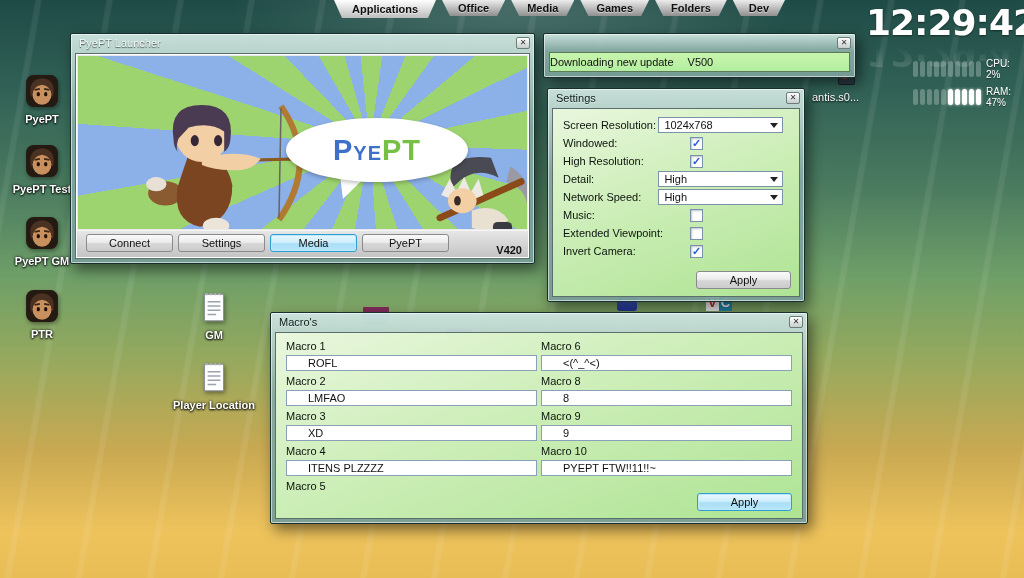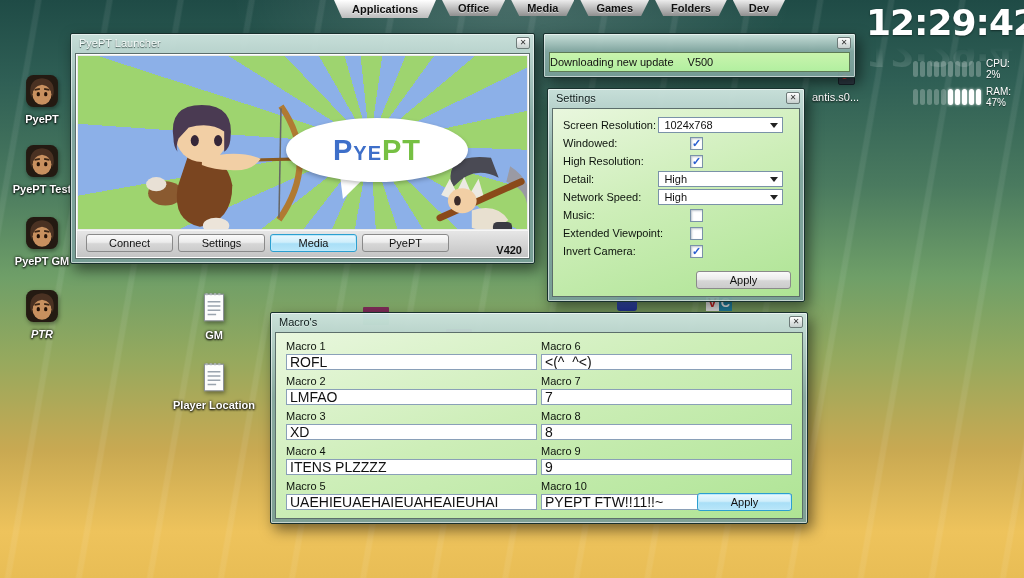--- a/index.html
+++ b/index.html
@@ -104,22 +104,22 @@
     color:#2a5fd0; font-weight:bold; cursor:pointer; }
   .apply-btn { position:absolute; right:8px; bottom:7px; width:95px; height:18px; }
 
   
   #macros { left:270px; top:312px; width:538px; height:212px; z-index:30; }
   #macros .content { padding:7px 10px 0 10px; }
   .mcols { display:flex; gap:4px; }
   .mcol { flex:1; }
   .mgroup { margin-bottom:4px; }
   .mgroup .ml { font-size:11px; color:#0d130d; height:13px; }
-  .mgroup input { width:100%; height:16px; border:1px solid #8aa0b8; font-size:14px;
-    font-family:"Liberation Sans",sans-serif; padding:0 3px; color:#111; background:#fff; }
+  .mgroup input { width:100%; height:16px; border:1px solid #8aa0b8; font-size:11px;
+    font-family:"Liberation Sans",sans-serif; padding:0 21px; color:#111; background:#fff; }
 </style>
 </head>
 <body>
 
 <svg width="0" height="0" style="position:absolute">
   <defs>
     <symbol id="face-icon" viewBox="0 0 32 32">
       <rect x="1" y="1" width="30" height="30" rx="7" fill="#241a12"></rect>
       <ellipse cx="16" cy="19" rx="9" ry="10" fill="#c8905f"></ellipse>
       <path d="M5 18 Q4 5 16 4 Q28 5 27 18 L26 22 Q25 11 16 10 Q7 11 6 22 Z" fill="#4a3122"></path>
@@ -199,21 +199,21 @@
         <use href="#face-icon"></use>
       </svg>
     <div class="lbl">PyePT Test</div>
   </div>
   <div class="dicon" style="left:6px; top:216px;">
     <svg>
         <use href="#face-icon"></use>
       </svg>
     <div class="lbl">PyePT GM</div>
   </div>
-  <div class="dicon" style="left:6px; top:289px;font-style:italic;">
+  <div class="dicon" style="left:6px; top:289px;">
     <svg>
         <use href="#face-icon"></use>
       </svg>
     <div class="lbl">PTR</div>
   </div>
   <div class="dicon" style="left:168px; top:360px; width:92px;">
     <svg>
         <use href="#doc-icon"></use>
       </svg>
     <div class="lbl">Player Location</div>
@@ -379,33 +379,28 @@
           <div class="mgroup">
             <div class="ml">Macro 3</div>
             <input value="XD" style="">
           </div>
           <div class="mgroup">
             <div class="ml">Macro 4</div>
             <input value="ITENS PLZZZZ" style="">
           </div>
           <div class="mgroup">
             <div class="ml">Macro 5</div>
-            <input value="UAEHIEUAEHAIEUAHEAIEUHAI" style="">
           </div>
         </div>
         <div class="mcol">
           <div class="mgroup">
             <div class="ml">Macro 6</div>
             <input value="&lt;(^_^&lt;)" style="">
           </div>
           <div class="mgroup">
-            <div class="ml">Macro 7</div>
-            <input value="7" style="">
-          </div>
-          <div class="mgroup">
             <div class="ml">Macro 8</div>
             <input value="8" style="">
           </div>
           <div class="mgroup">
             <div class="ml">Macro 9</div>
             <input value="9" style="">
           </div>
           <div class="mgroup">
             <div class="ml">Macro 10</div>
             <input value="PYEPT FTW!!11!!~" style="">

